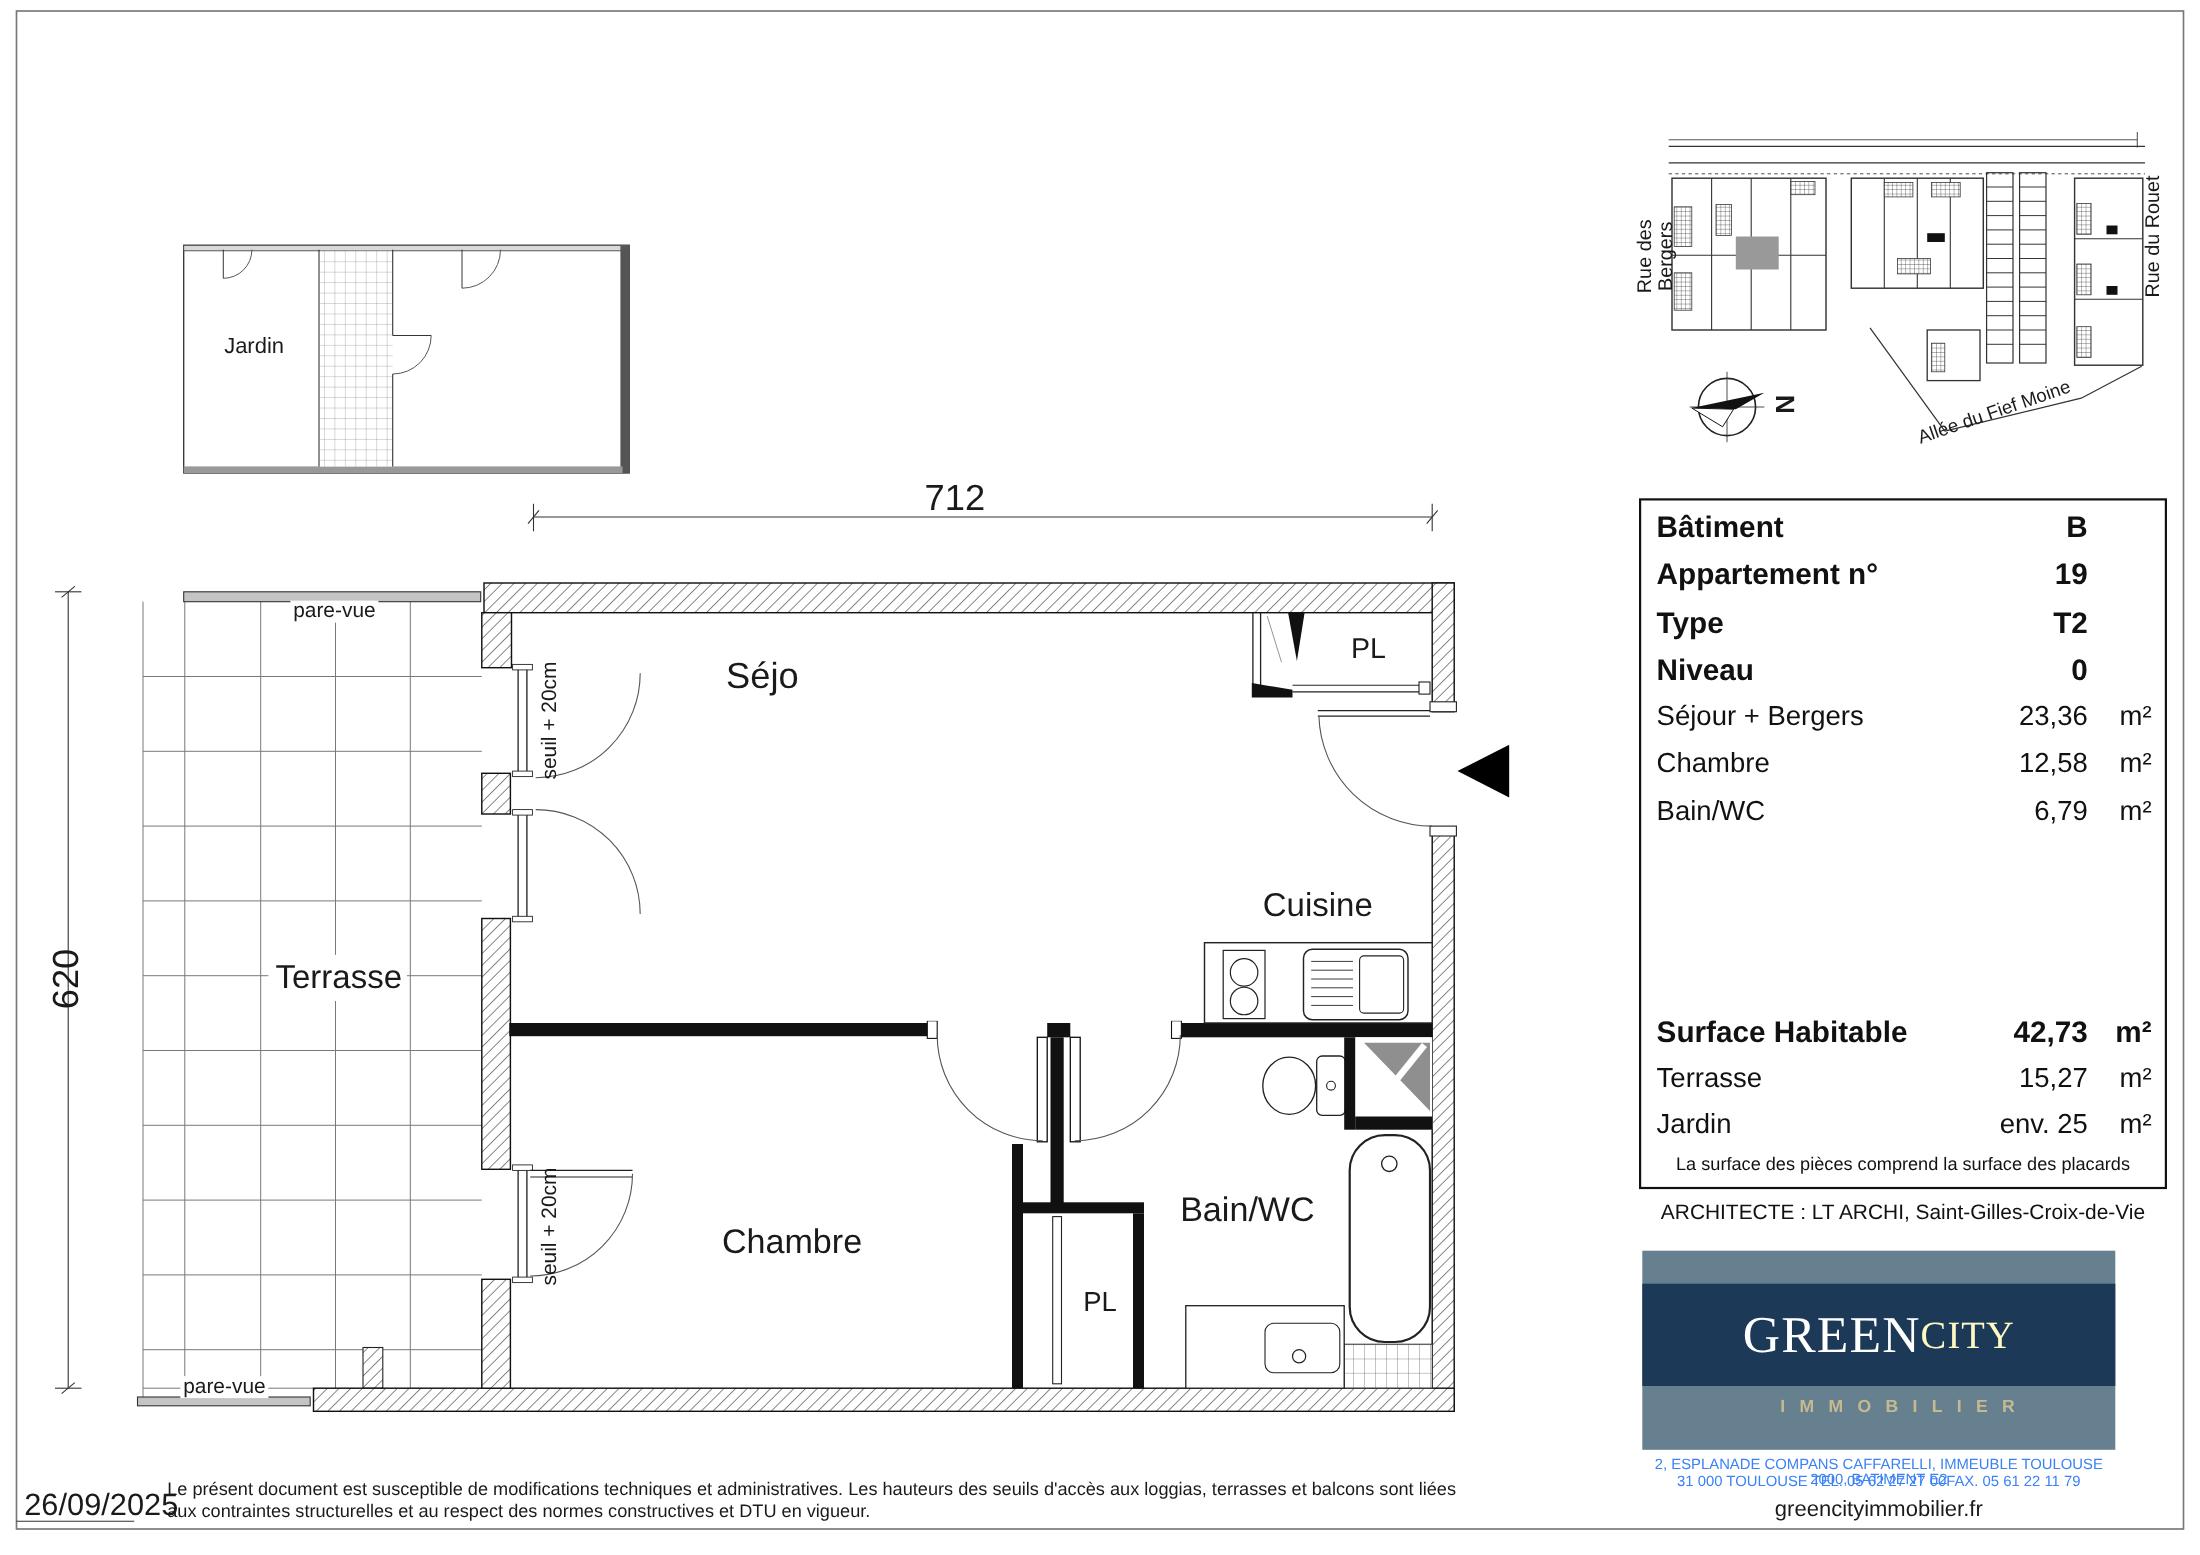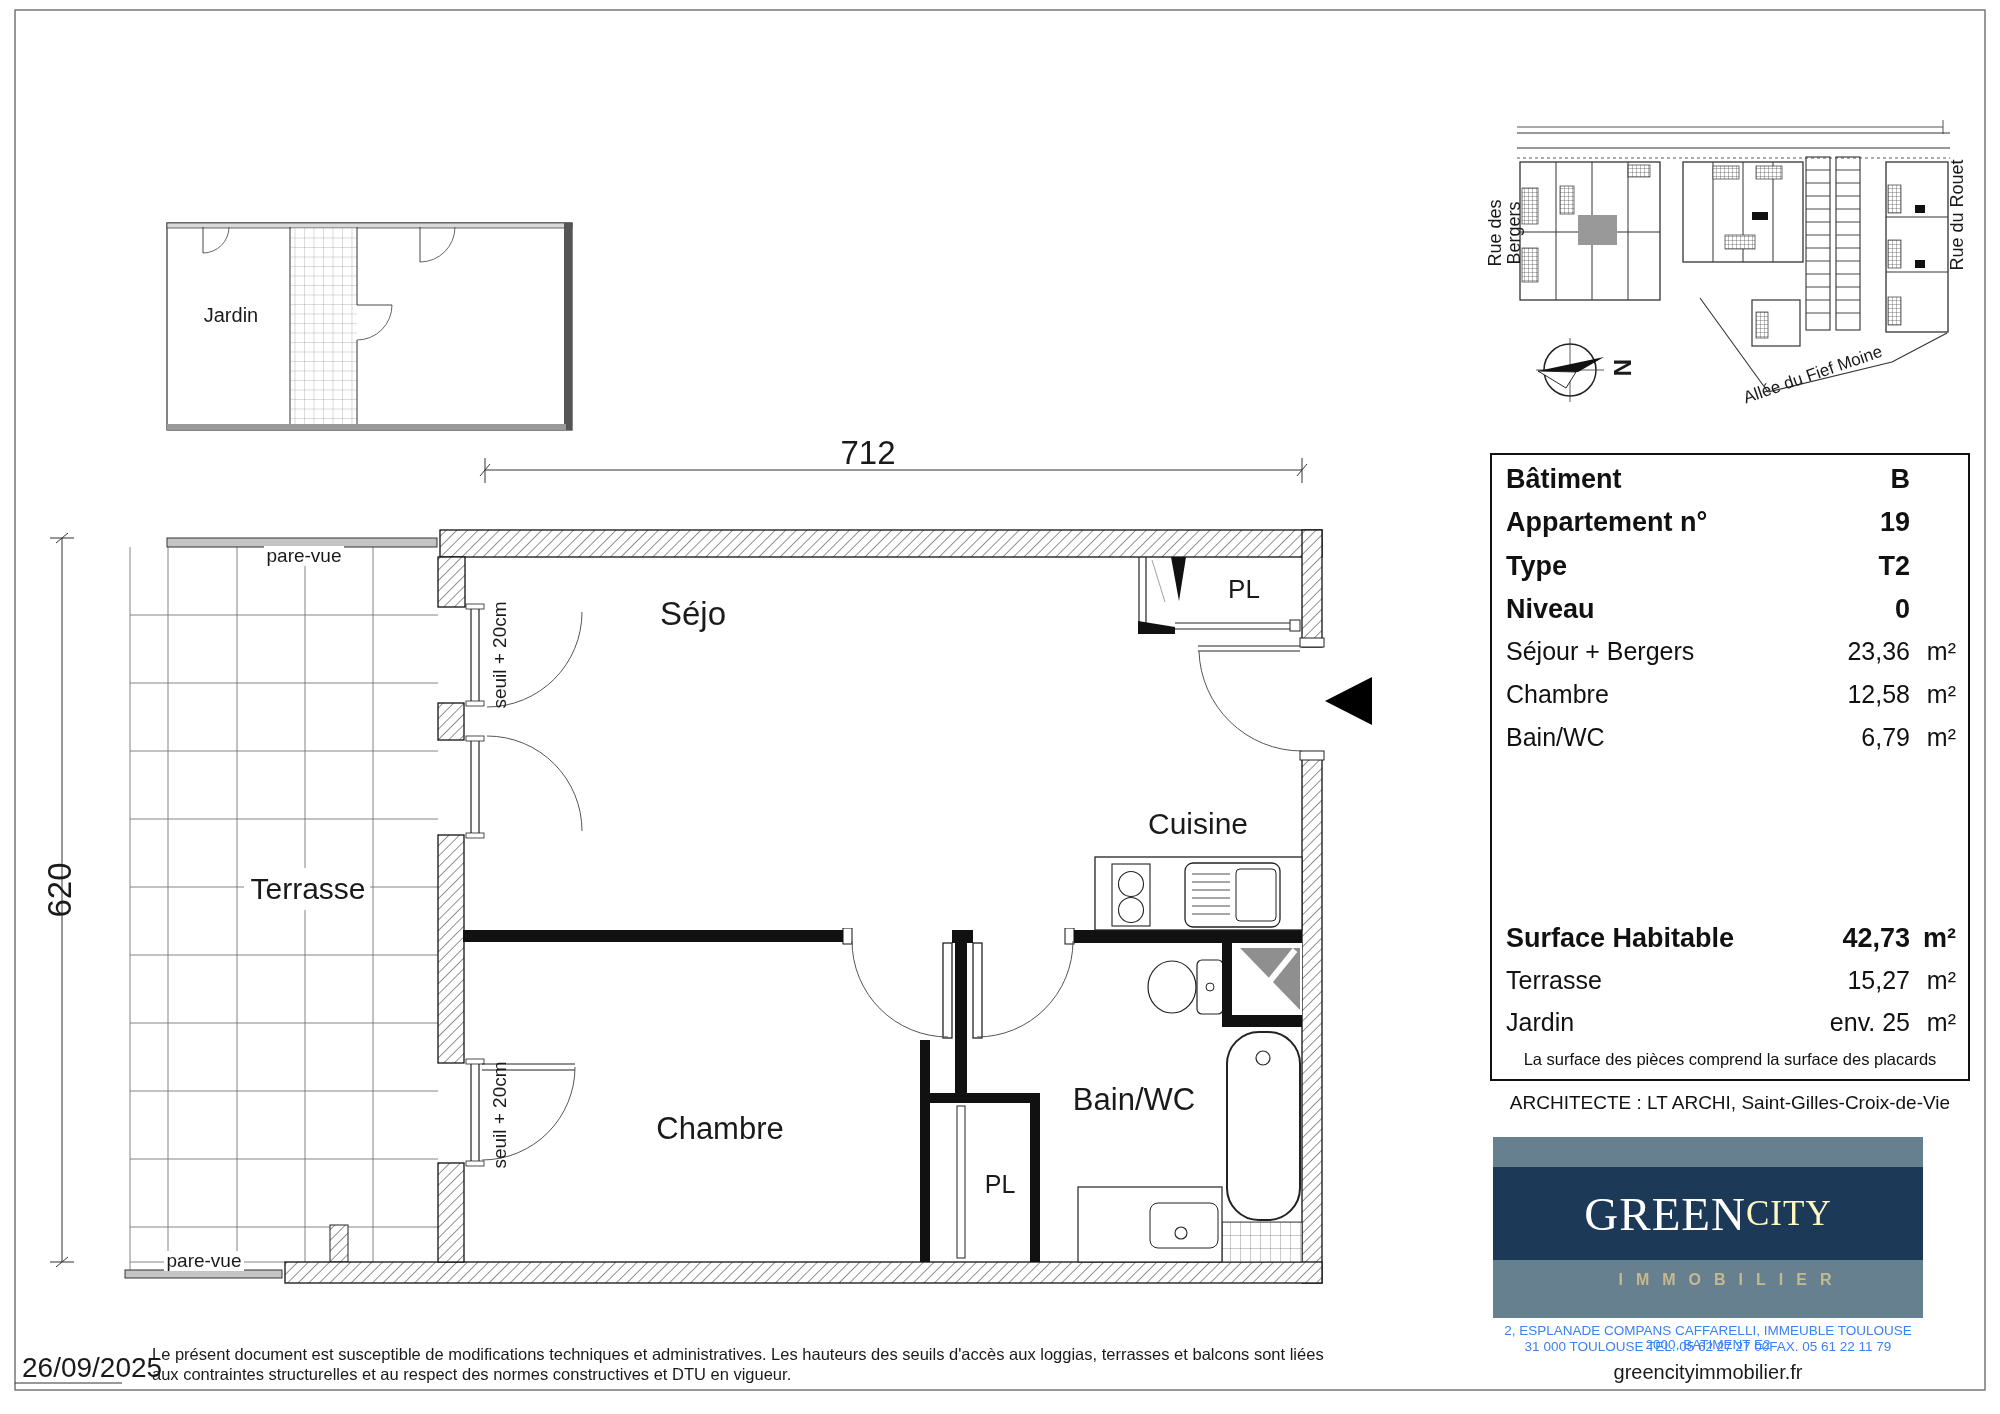--- a/index.html
+++ b/index.html
@@ -7,21 +7,21 @@
         font-family:"Liberation Sans", sans-serif;color:#111;}
   .abs{position:absolute;}
   svg{position:absolute;left:0;top:0;}
   .plabel{position:absolute;text-align:center;color:#1a1a1a;line-height:1.05;}
   .rot270{transform:rotate(-90deg);transform-origin:center center;}
   .rot90{transform:rotate(90deg);transform-origin:center center;}
   
   #title{left:612px;top:42px;width:280px;font-size:58px;font-weight:bold;letter-spacing:1px;text-align:left;}
   
   #info-panel{left:1490px;top:453px;width:476px;height:624px;border:2px solid #111;background:#fff;}
-  .irow{position:absolute;left:14px;right:12px;display:flex;align-items:baseline;font-size:25px;}
+  .irow{position:absolute;left:14px;right:12px;display:flex;align-items:baseline;font-size:25px;gap:12px;}
   .irow.b{font-weight:bold;font-size:27px;}
   .irow .lbl{flex:1;text-align:left;}
   .irow .val{width:120px;text-align:right;}
   .irow .unit{width:46px;text-align:right;}
   #info-note{position:absolute;left:0;right:0;bottom:10px;text-align:center;font-size:16.5px;}
   #architect{left:1500px;top:1092px;width:460px;text-align:center;font-size:19px;}
   
   #logo{left:1493px;top:1137px;width:430px;height:181px;background:#66808f;}
   #logo-band{position:absolute;left:0;top:30px;width:100%;height:93px;background:#1c3a57;
              display:flex;align-items:center;justify-content:center;font-family:"Liberation Serif",serif;}

